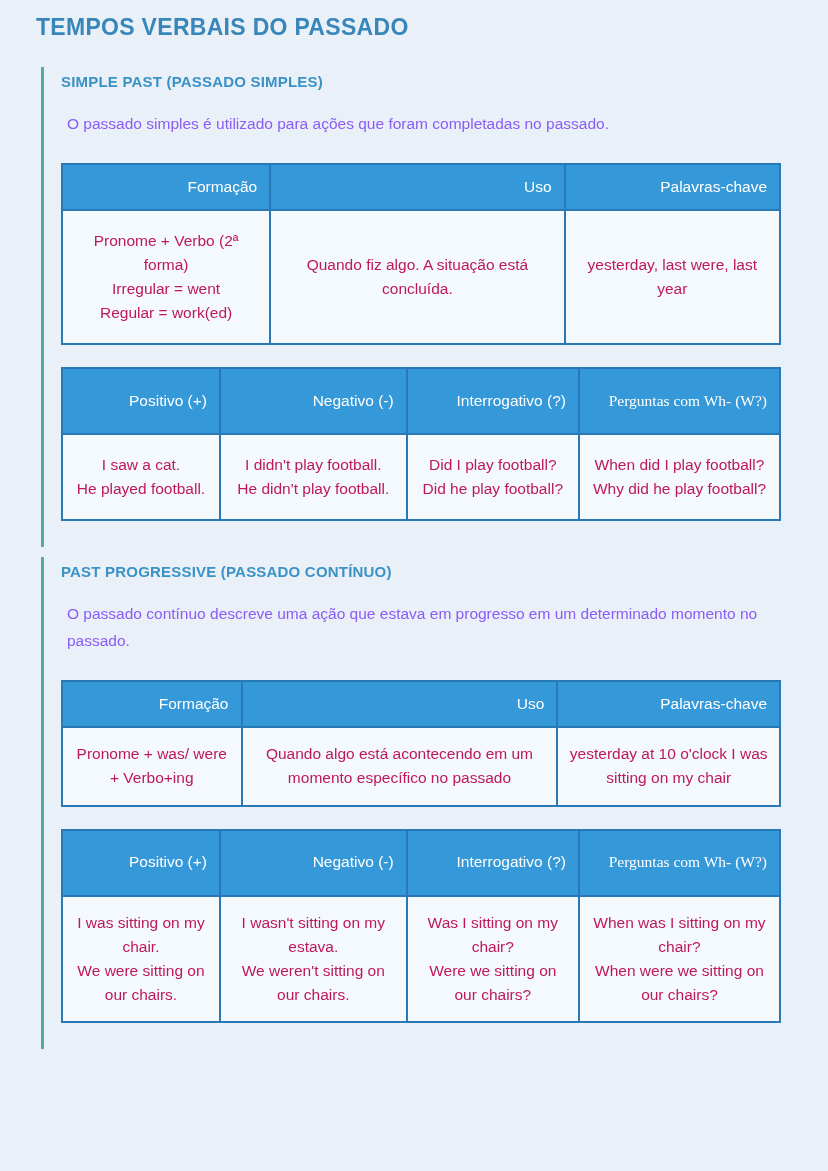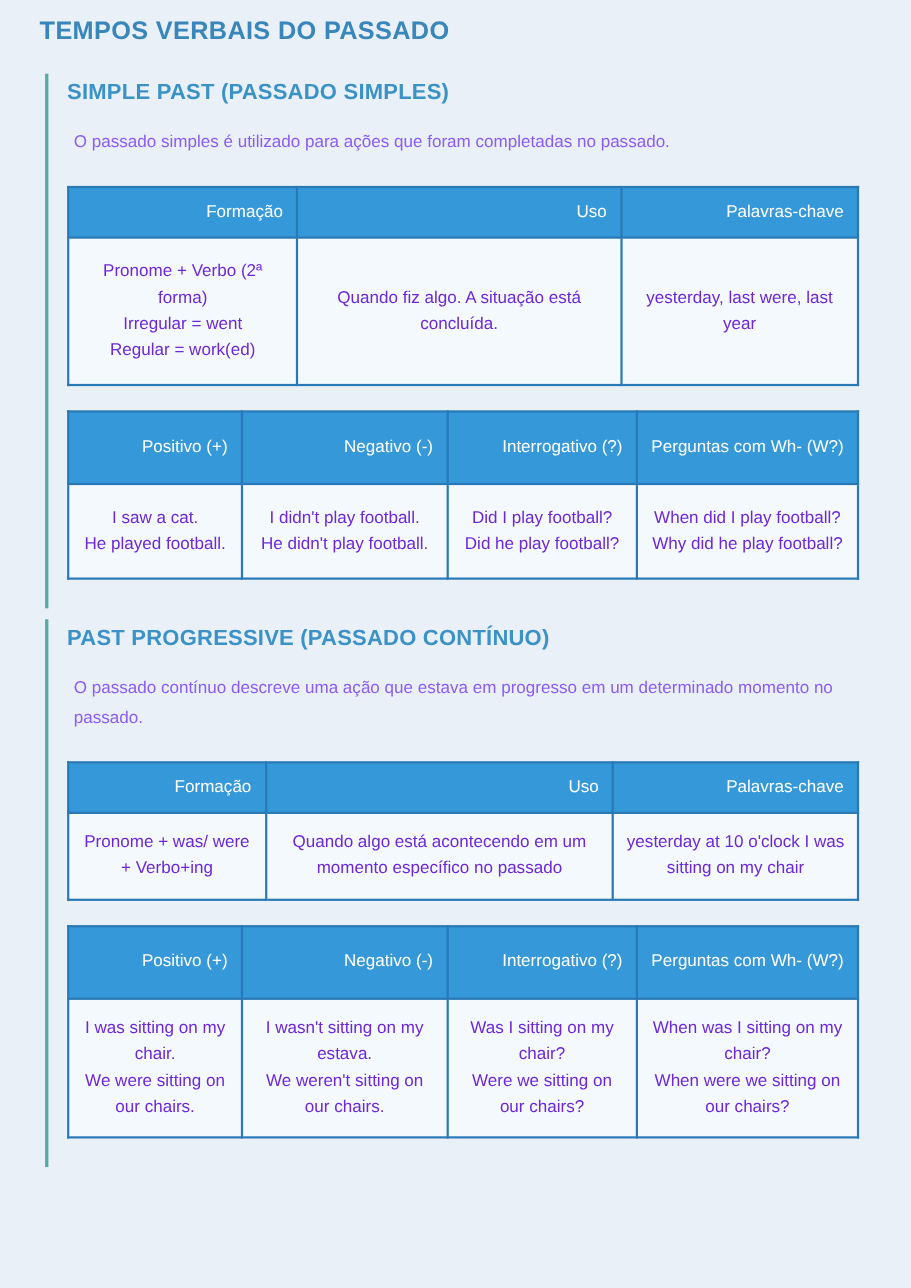--- a/index.html
+++ b/index.html
@@ -25,21 +25,21 @@
     letter-spacing: 0.3px;
     margin: 6px 0 26px 0;
   }
   section.tense-section {
     border-left: 3px solid #57a9a6;
     margin-left: 5px;
     margin-bottom: 10px;
     padding: 2px 0 4px 16px;
   }
   h2.section-heading {
-    font-size: 20px;
+    font-size: 15px;
     color: #3b92c6;
     font-weight: 600;
     margin: 4px 0 20px 1px;
     letter-spacing: 0.2px;
   }
   p.section-description {
     font-size: 15.5px;
     line-height: 1.75;
     margin: 0 0 26px 7px;
     max-width: 692px;
@@ -69,29 +69,29 @@
     height: 66px;
   }
   table.grammar-table td {
     font-size: 15.5px;
     line-height: 1.55;
     text-align: center;
     vertical-align: middle;
     padding: 14px 10px;
     border: 2px solid #2879b5;
     white-space: pre-line;
-    color: #6d28d9;
+    color: #be185d;
   }
   table.grammar-table td.tall {
     padding: 18px 10px;
   }
   
   .t1-c1 { width: 29%; } .t1-c2 { width: 41%; } .t1-c3 { width: 30%; }
   .t3-c1 { width: 25%; } .t3-c2 { width: 44%; } .t3-c3 { width: 31%; }
-  .t4-c1 { width: 22%; } .t4-c2 { width: 26%; margin-top: 48px; } .t4-c3 { width: 24%; } .t4-c4 { width: 28%; }
+  .t4-c1 { width: 22%; } .t4-c2 { width: 26%; margin-top: 48px; } .t4-c3 { width: 24%; } .t4-c4 { width: 28%; font-family: Liberation Serif, serif; }
 </style>
 </head>
 <body>
 
 <div class="page">
 
   <h1 class="page-title">TEMPOS VERBAIS DO PASSADO</h1>
 
   <section class="tense-section">
     <h2 class="section-heading">SIMPLE PAST (PASSADO SIMPLES)</h2>

